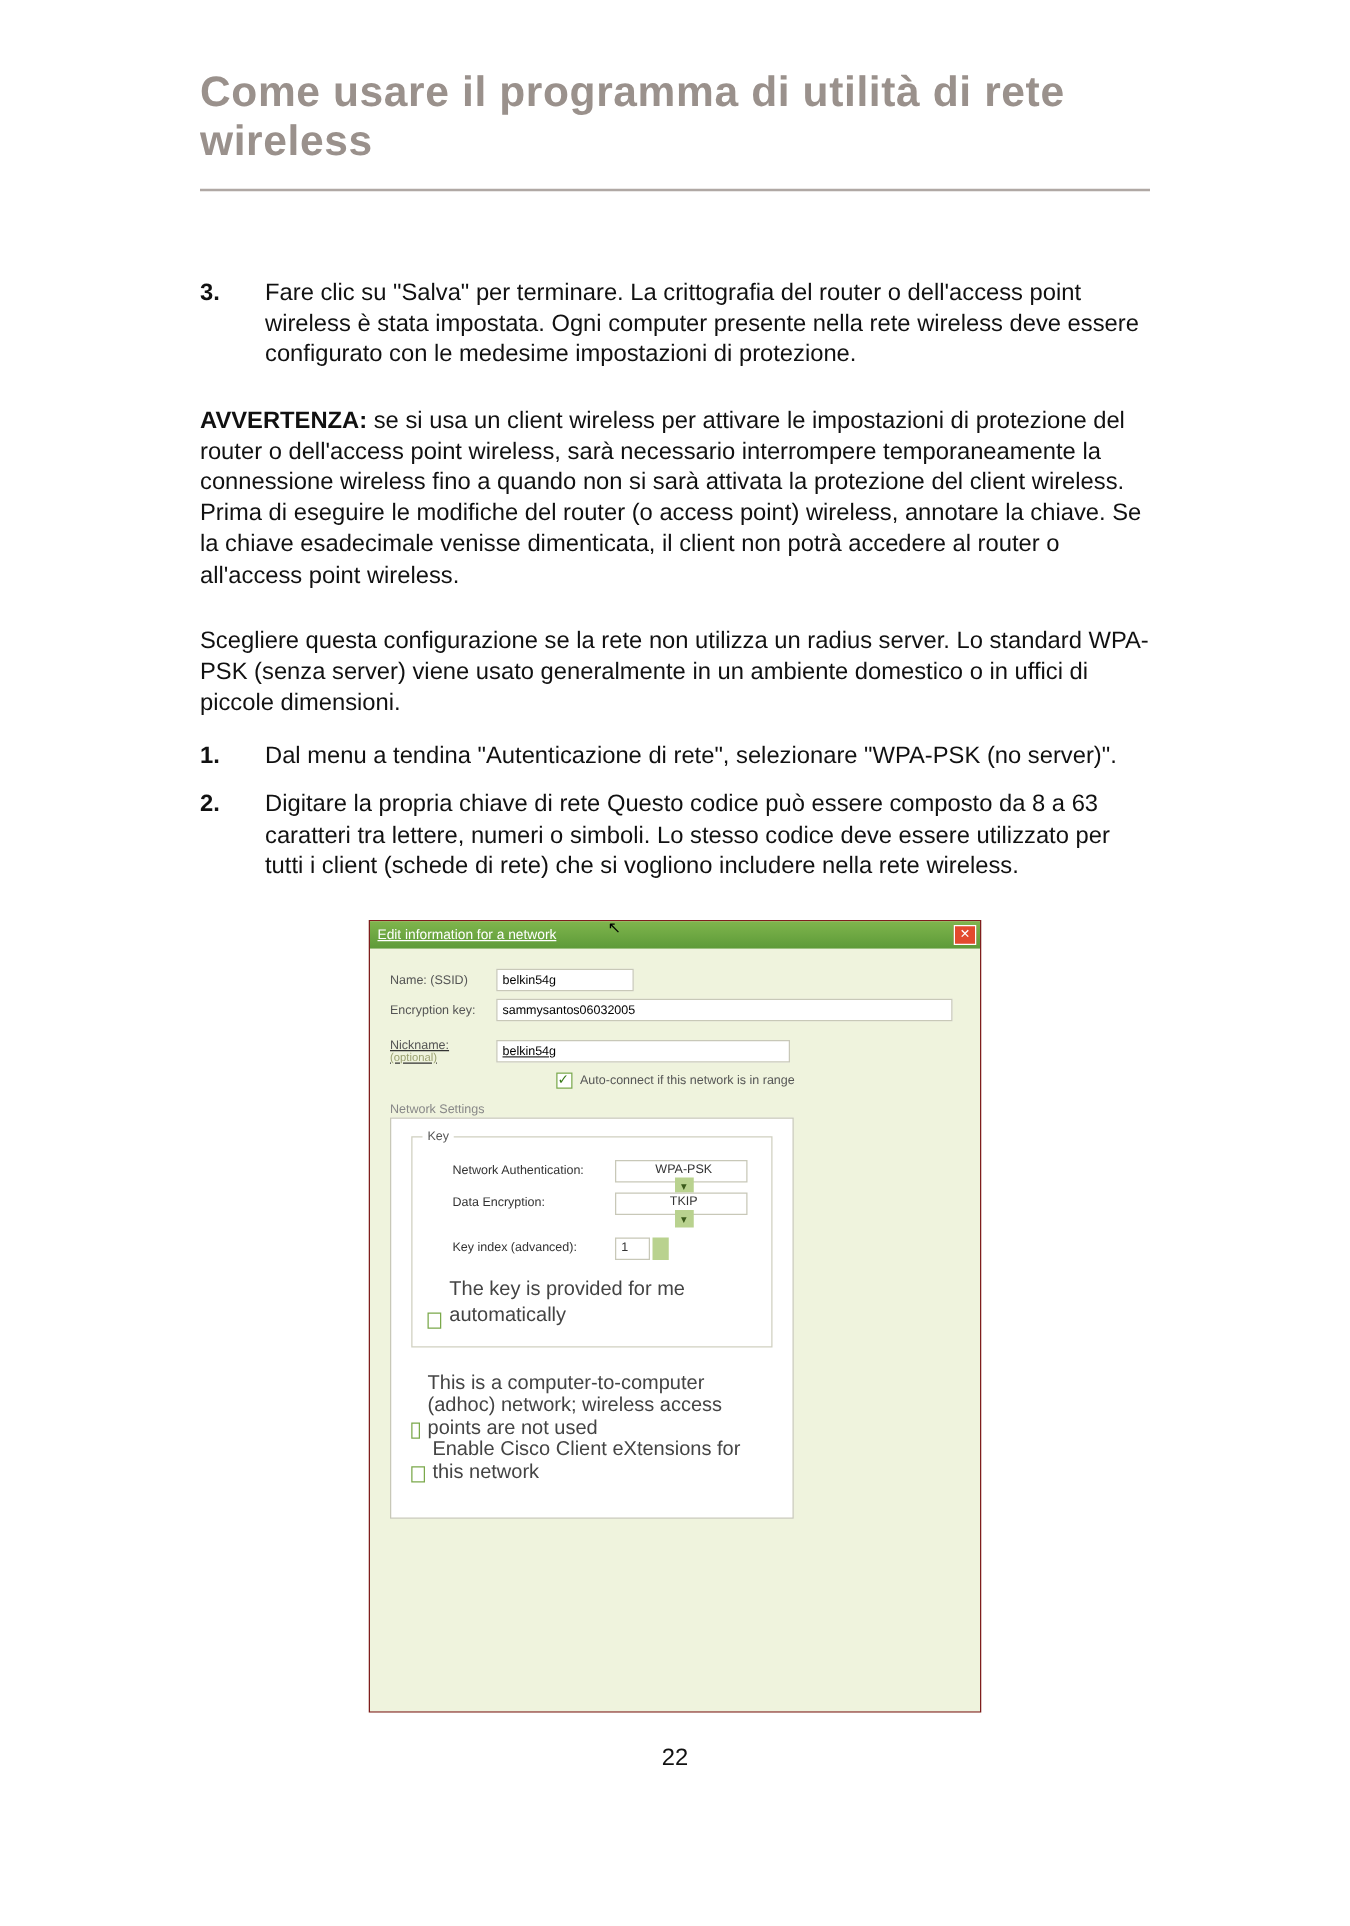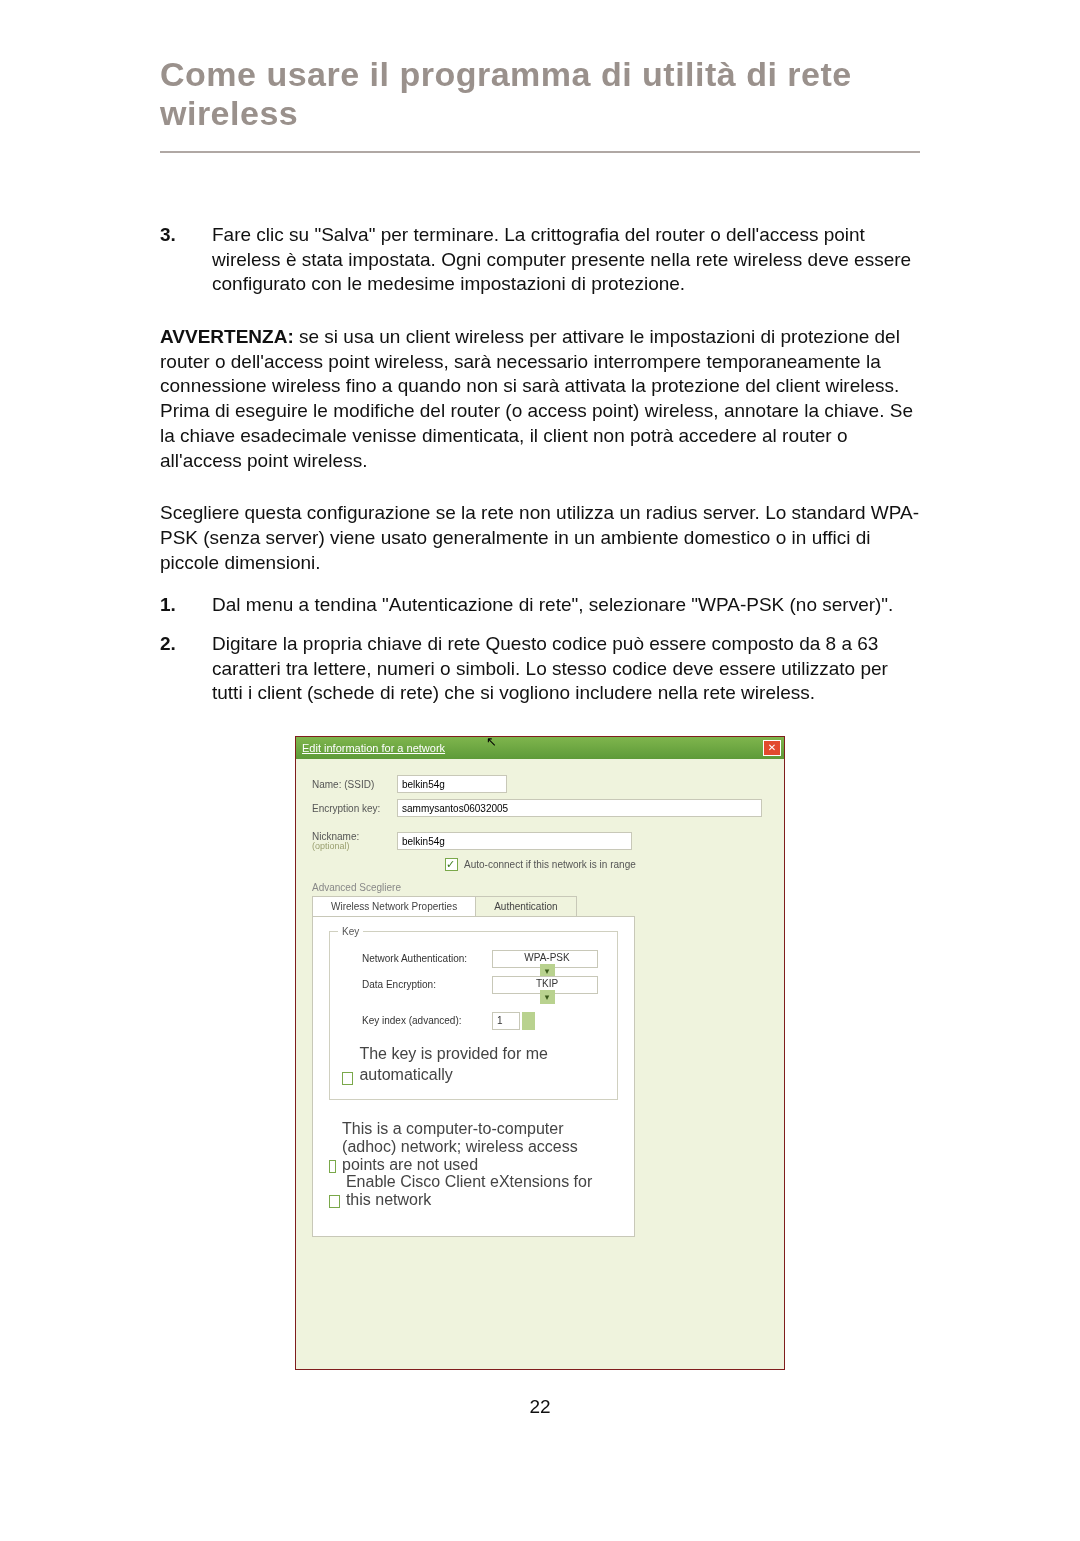--- a/index.html
+++ b/index.html
@@ -294,37 +294,33 @@
       </div>
       <div class="fig-body">
         <div class="fld-row">
           <div class="lab">Name: (SSID)</div>
           <div class="fld-input fld-w1">belkin54g</div>
         </div>
         <div class="fld-row">
           <div class="lab">Encryption key:</div>
           <div class="fld-input fld-w2">sammysantos06032005</div>
         </div>
-        <div class="fld-row" style="margin-top:14px;">
+        <div class="fld-row" style="margin-top:14px;text-decoration:underline;">
           <div class="lab two">
             <span>Nickname:</span>
             <span class="opt">(optional)</span>
           </div>
           <div class="fld-input fld-w3">belkin54g</div>
         </div>
         <div class="chk-row">
           <div class="chk checked"></div>
           <span>Auto-connect if this network is in range</span>
         </div>
 
-        <div class="adv-label">Advanced Scegliere</div>
-        <div class="tabs">
-          <div class="tab">Wireless Network Properties</div>
-          <div class="tab inactive">Authentication</div>
-        </div>
+        <div class="adv-label">Network Settings</div>
         <div class="tab-panel">
           <div class="group-border">
             <div class="group-title">Key</div>
             <div class="grow">
               <div class="glab">Network Authentication:</div>
               <div class="sel">
                 <span>WPA-PSK</span>
                 <div class="dd">▾</div>
               </div>
             </div>

